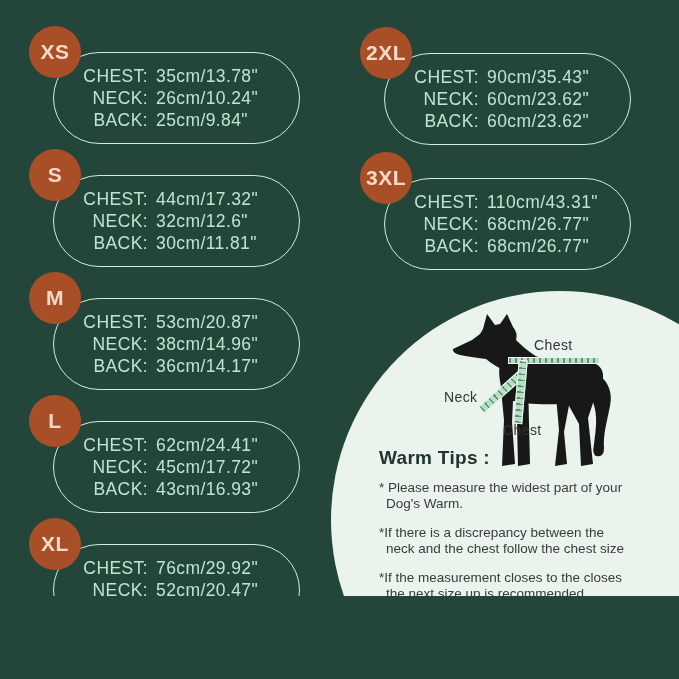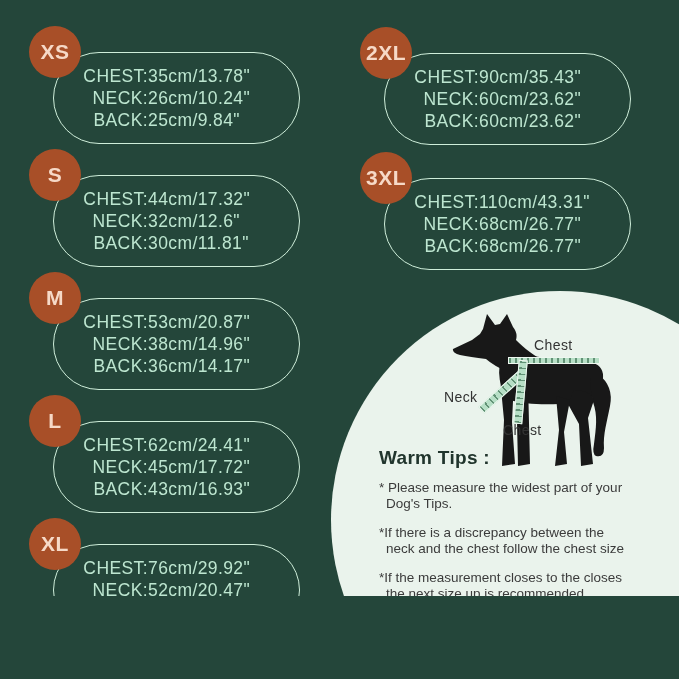--- a/index.html
+++ b/index.html
@@ -14,21 +14,21 @@
   .page{position:relative;width:679px;height:596px;background:var(--bg);overflow:hidden}
 
   .size-col{position:absolute;display:flex;flex-direction:column}
   .col-left{left:53px;top:52px;gap:31px}
   .col-right{left:384px;top:53px;gap:33px}
 
   .size-row{position:relative;width:247px;height:92px}
   .size-pill{width:247px;height:92px;border:1.5px solid var(--pill-border);
     border-radius:46px;display:flex;flex-direction:column;justify-content:center;
     color:var(--pill-text);font-size:17.5px;letter-spacing:.4px}
-  .pill-line{display:grid;grid-template-columns:94px 1fr;column-gap:0;line-height:22px}
+  .pill-line{display:grid;grid-template-columns:94px 1fr;column-gap:8px;line-height:22px}
   .pill-label{text-align:right;white-space:nowrap}
   .pill-value{text-align:left;white-space:nowrap}
   .size-badge{position:absolute;left:-24px;top:-26px;width:52px;height:52px;
     border-radius:50%;background:var(--badge);color:var(--badge-text);
     display:flex;align-items:center;justify-content:center;
     font-size:21px;font-weight:bold;letter-spacing:.5px;z-index:2}
 
   .info-circle{position:absolute;left:331px;top:291px;width:458px;height:458px;
     border-radius:50%;background:var(--circle)}
 
@@ -220,21 +220,21 @@
       <div class="tape tape-chest"></div>
       <span class="diagram-label lbl-back">Chest</span>
       <span class="diagram-label lbl-neck">Neck</span>
       <span class="diagram-label lbl-chest">Chest</span>
     </div>
 
     <div class="warm-tips">
       <div class="warm-heading">Warm Tips :</div>
       <div class="tip">
         <span class="l1">* Please measure the widest part of your</span>
-        <span class="l2">Dog's Tips.</span>
+        <span class="l2">Dog's Warm.</span>
       </div>
       <div class="tip">
         <span class="l1">*If there is a discrepancy between the</span>
         <span class="l2">neck and the chest follow the chest size</span>
       </div>
       <div class="tip">
         <span class="l1">*If the measurement closes to the closes</span>
         <span class="l2">the next size up is recommended</span>
       </div>
     </div>

